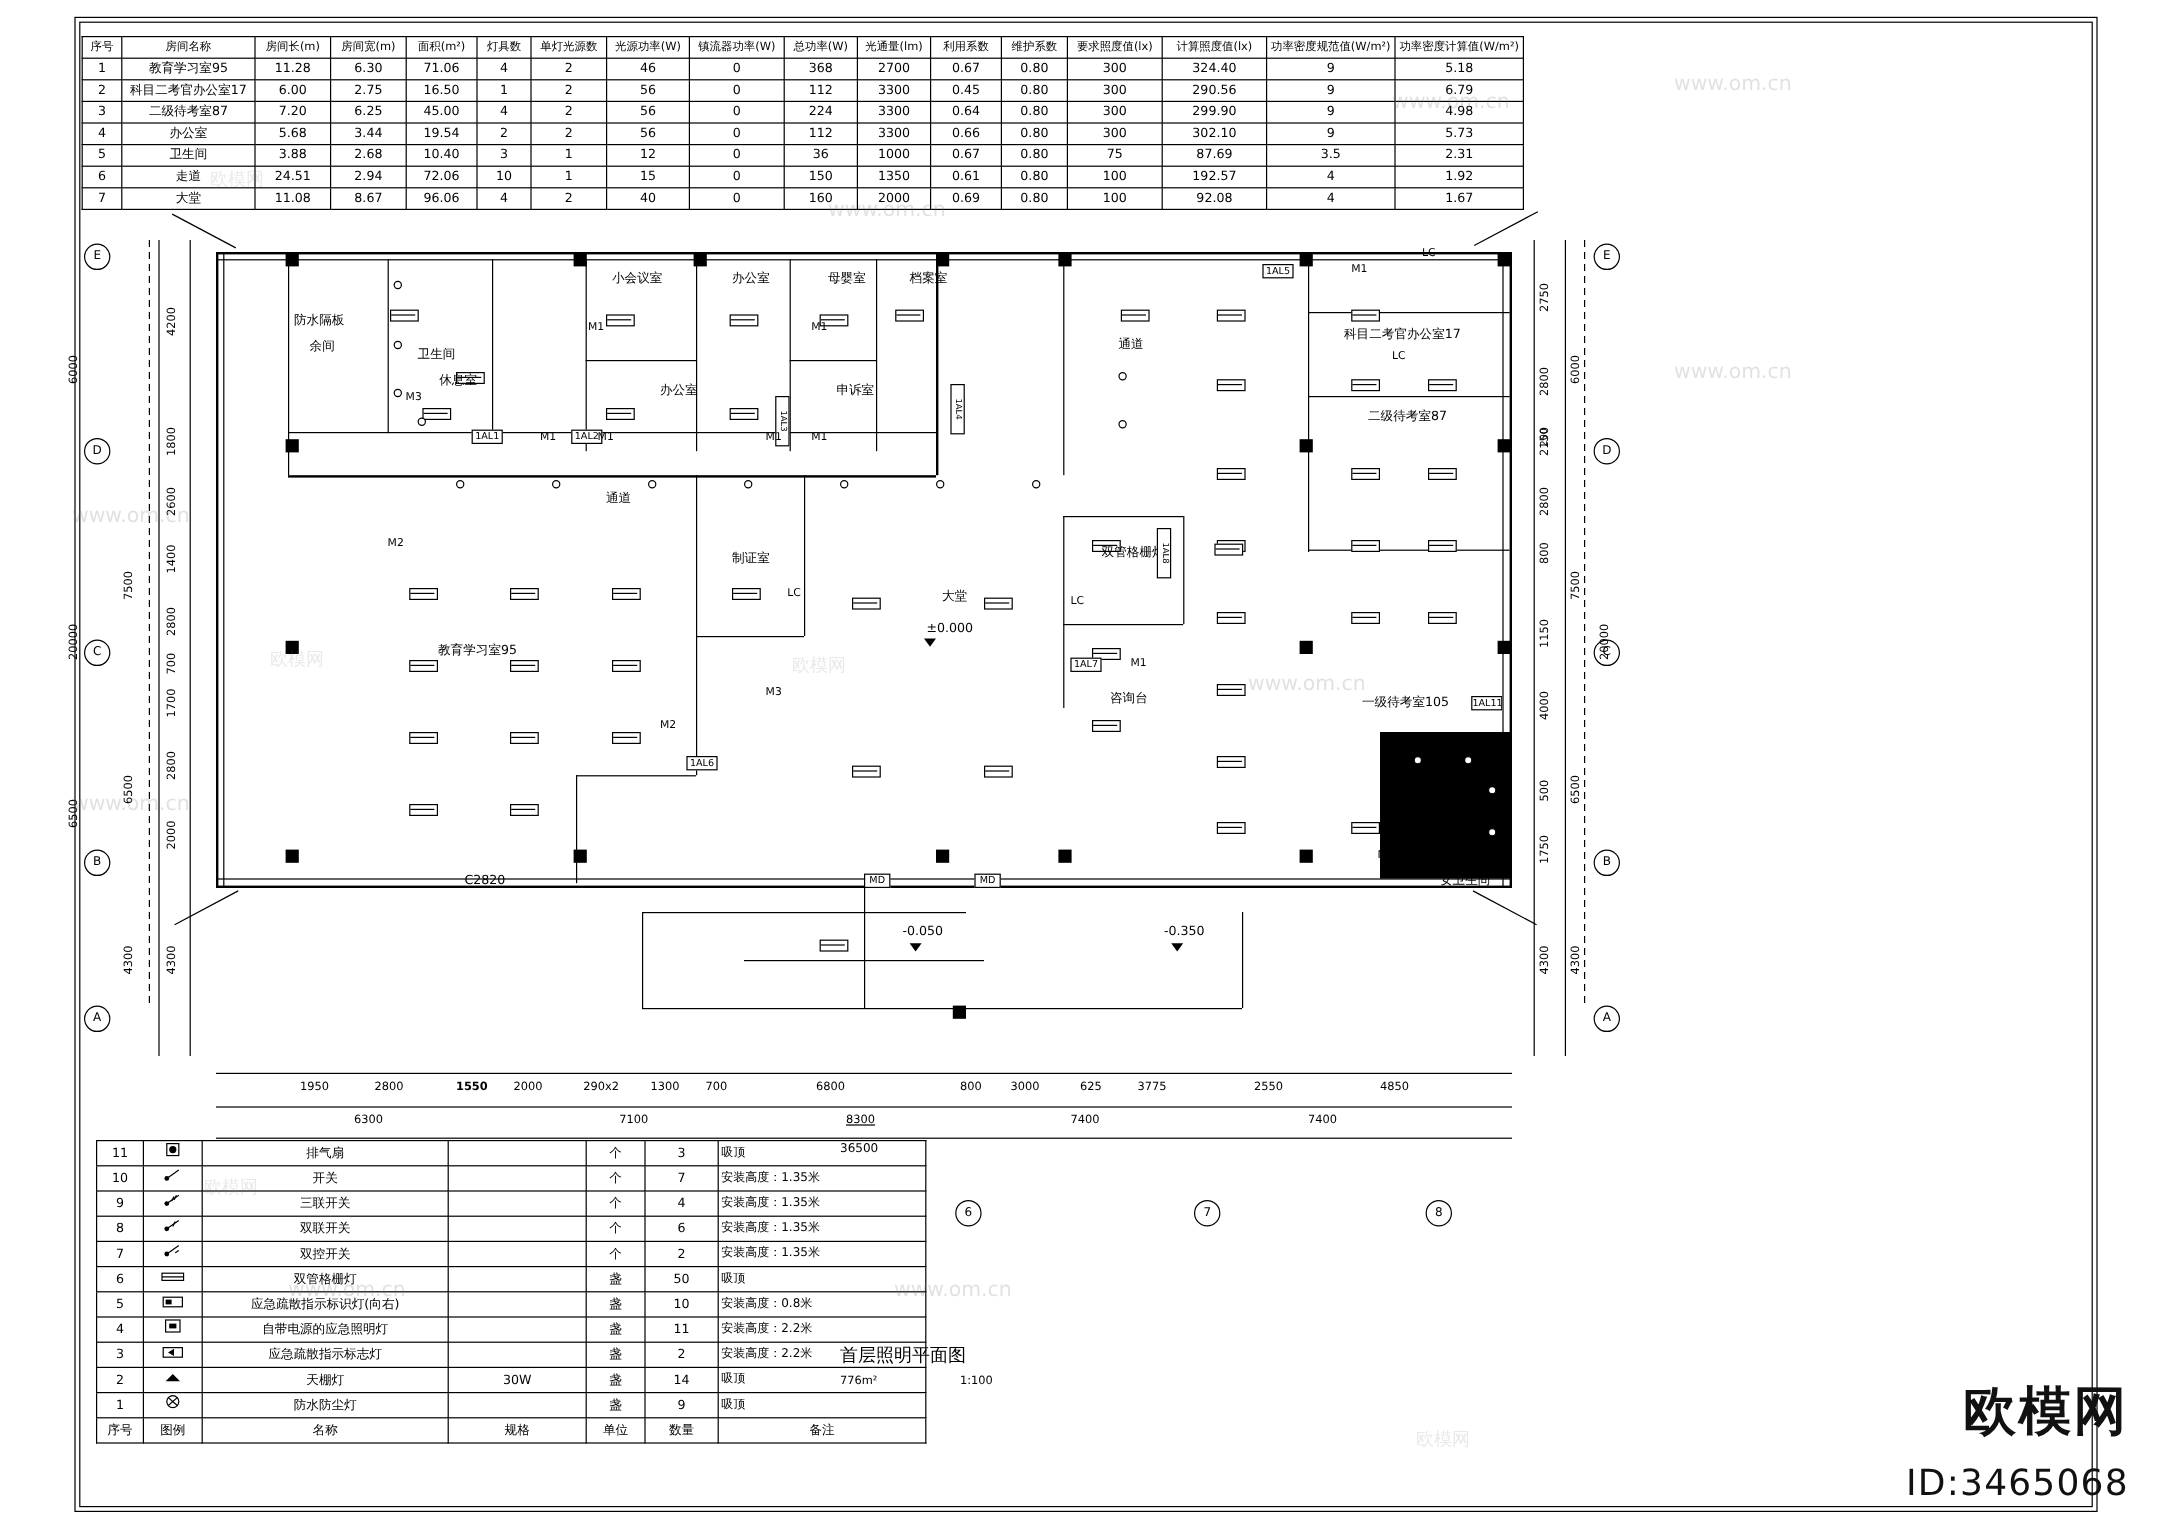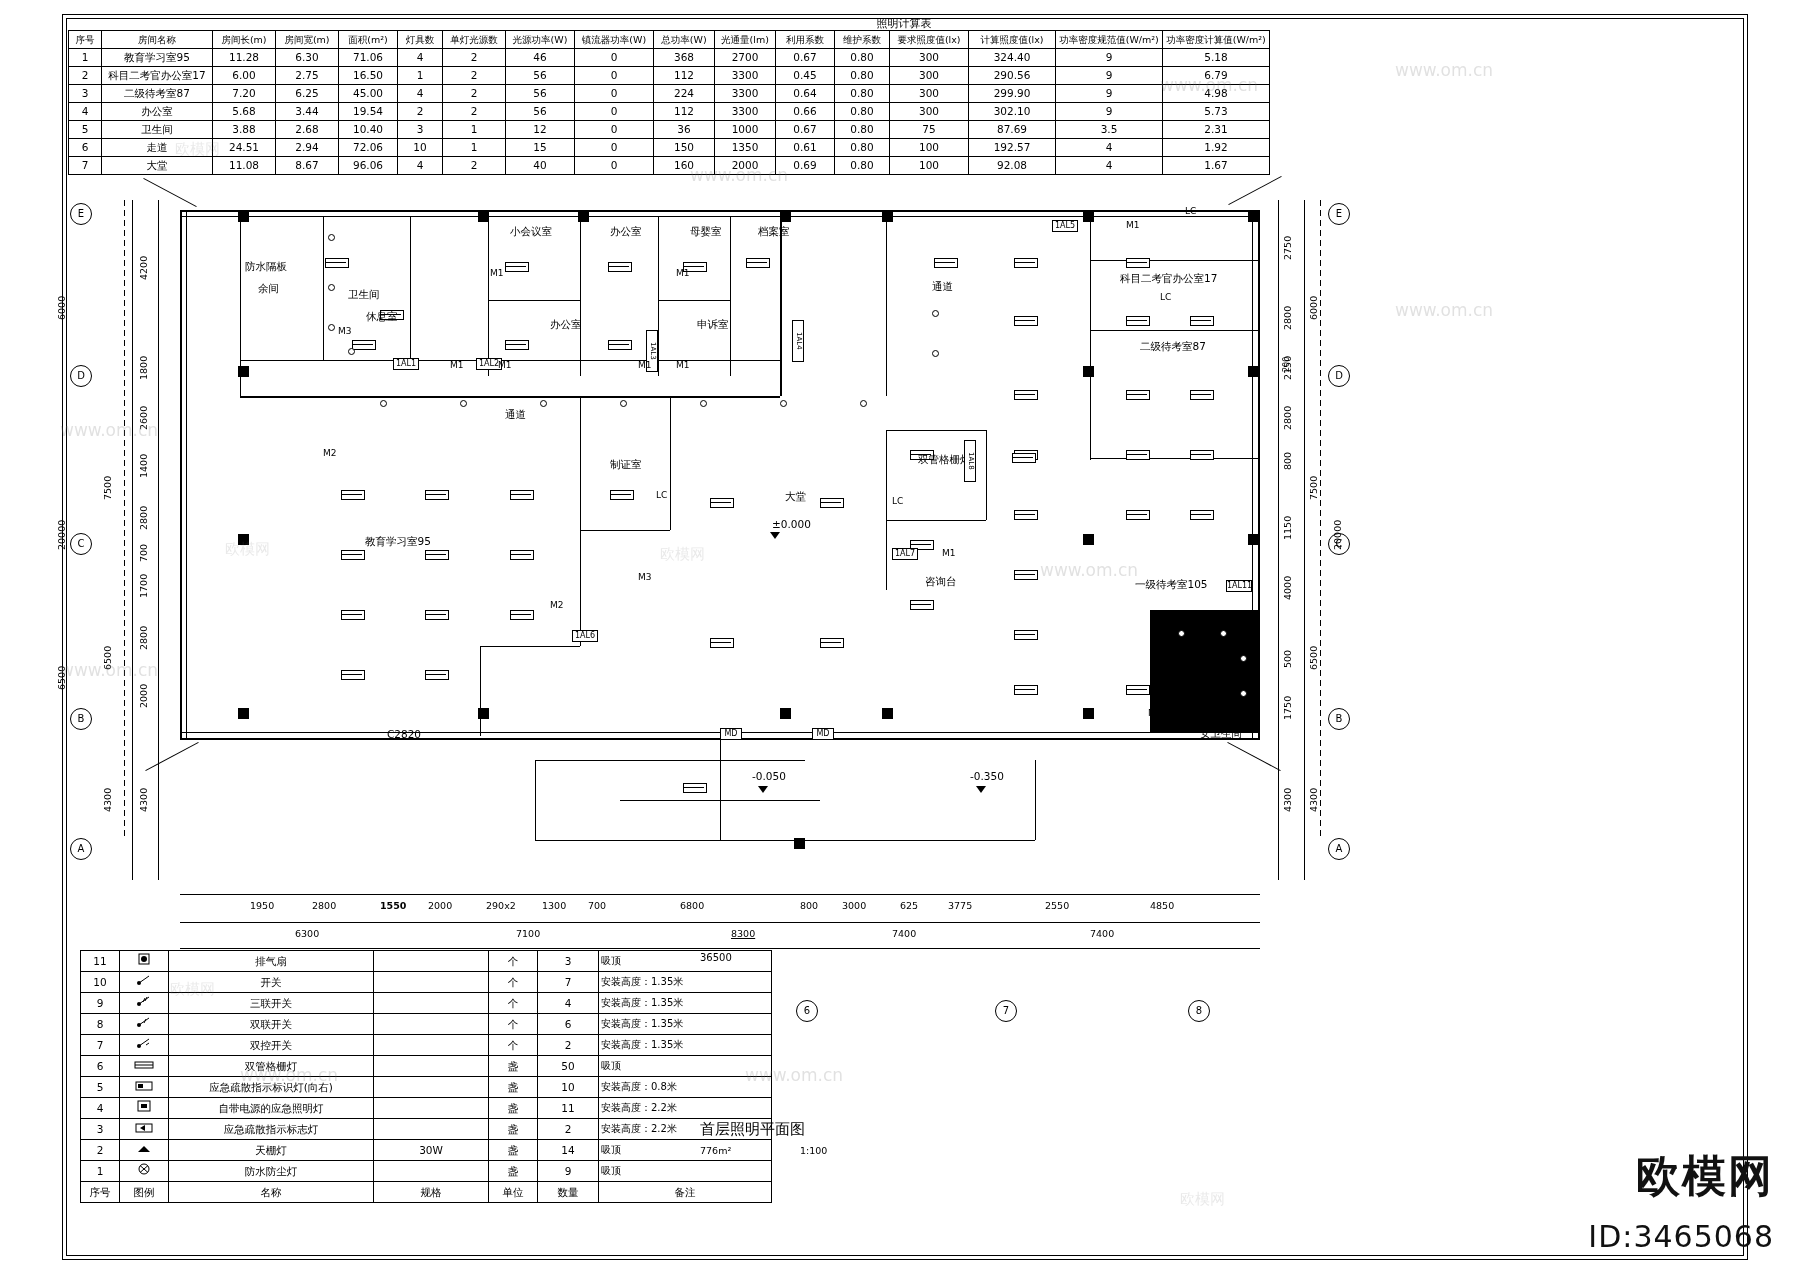--- a/index.html
+++ b/index.html
@@ -47,21 +47,20 @@
   .brand{position:absolute;right:26px;bottom:66px;font-size:44px;font-weight:bold;color:#111;letter-spacing:2px;}
   .brandid{position:absolute;right:26px;bottom:18px;font-size:30px;color:#111;letter-spacing:1px;}
 </style>
 </head>
 <body>
 
 <div class="sheet">
   <div class="frame"></div>
   <div class="frame-in"></div>
 
-  <div class="calc-title">照明计算表</div>
 
   <table class="calc" id="calcTable">
       <tbody>
         <tr>
           <th style="width:32px">序号</th>
           <th style="width:110px">房间名称</th>
           <th style="width:62px">房间长(m)</th>
           <th style="width:62px">房间宽(m)</th>
           <th style="width:58px">面积(m²)</th>
           <th style="width:44px">灯具数</th>
@@ -633,21 +632,21 @@
 
     <div class="dimtxt" style="left:215px;top:728px;">6300</div>
     <div class="dimtxt" style="left:436px;top:728px;">7100</div>
     <div class="dimtxt" style="left:600px;top:700px;">6800</div>
     <div class="dimtxt" style="left:720px;top:700px;">800</div>
     <div class="dimtxt" style="left:762px;top:700px;">3000</div>
     <div class="dimtxt" style="left:820px;top:700px;">625</div>
     <div class="dimtxt" style="left:868px;top:700px;">3775</div>
     <div class="dimtxt" style="left:965px;top:700px;">2550</div>
     <div class="dimtxt" style="left:1070px;top:700px;">4850</div>
-    <div class="dimtxt" style="left:651px;top:728px;text-decoration:underline;">8300</div>
+    <div class="dimtxt" style="left:625px;top:728px;text-decoration:underline;">8300</div>
     <div class="dimtxt" style="left:812px;top:728px;">7400</div>
     <div class="dimtxt" style="left:1010px;top:728px;">7400</div>
     <div class="dimtxt" style="left:620px;top:752px;font-size:10px;">36500</div>
 
     <div class="ln h" style="left:100px;top:694px;width:1080px;"></div>
     <div class="ln h" style="left:100px;top:722px;width:1080px;"></div>
     <div class="ln h" style="left:100px;top:748px;width:1080px;"></div>
     <div class="ln v" style="left:52px;top:0px;height:680px;"></div>
     <div class="ln v" style="left:78px;top:0px;height:680px;"></div>
     <div class="ln v" style="left:1198px;top:0px;height:680px;"></div>

